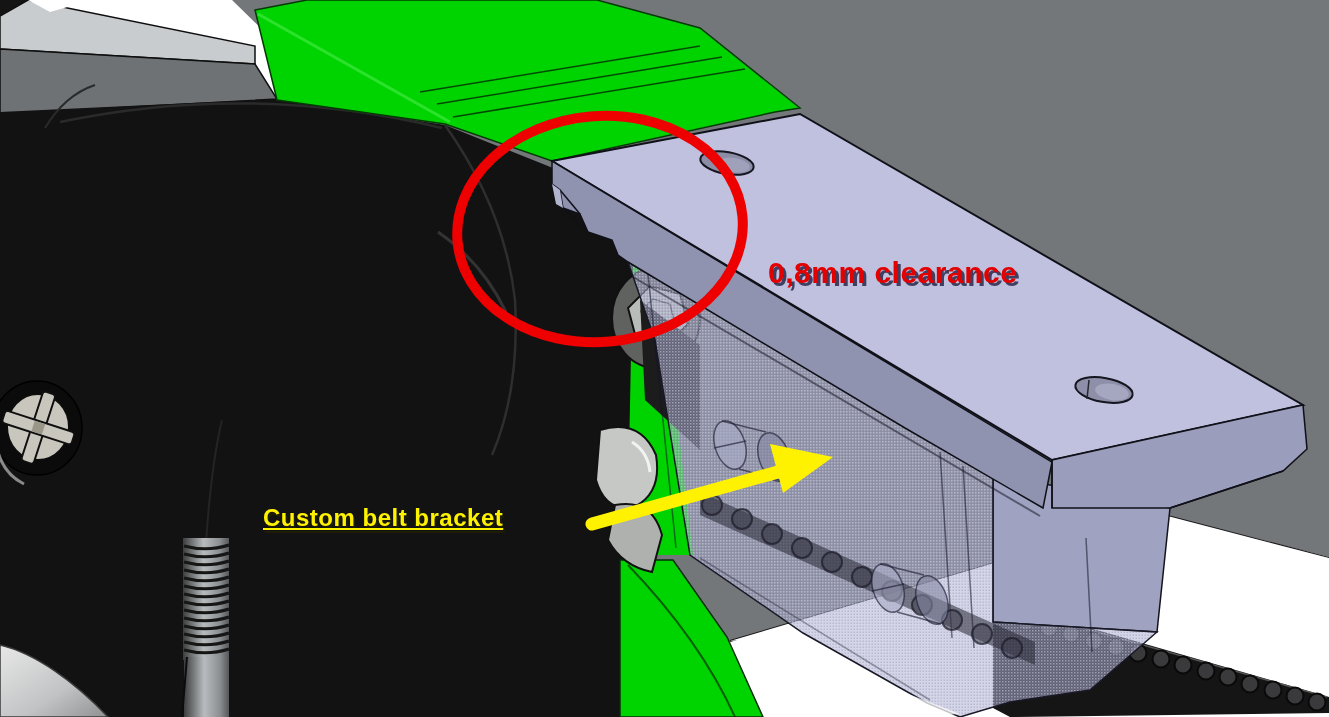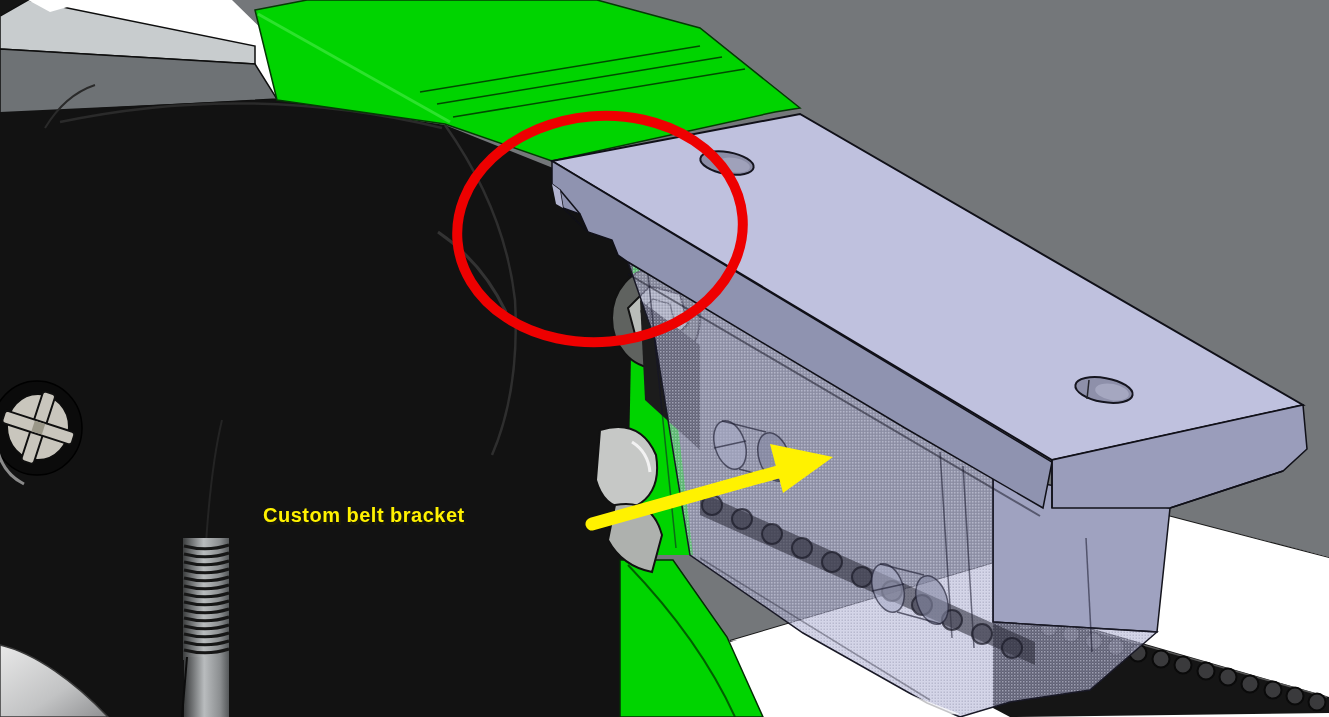--- a/index.html
+++ b/index.html
@@ -1,21 +1,21 @@
 <!DOCTYPE html>
 <html><head>
 <meta charset="utf-8">
 <style>
   html,body{margin:0;padding:0;background:#ffffff;}
   #stage{position:relative;width:1329px;height:717px;overflow:hidden;
          font-family:"Liberation Sans",sans-serif;background:#ffffff;}
   #stage svg{position:absolute;left:0;top:0;}
   .label{position:absolute;font-weight:bold;white-space:nowrap;letter-spacing:.5px;}
   .label.red{font-size:30px;text-shadow:3px 3px 0 rgba(40,40,75,.85);}
-  .label.yellow{font-size:20px;text-shadow:2px 3px 0 rgba(35,35,0,.65);}
+  .label.yellow{font-size:24px;text-shadow:2px 3px 0 rgba(35,35,0,.65);text-decoration:underline;}
 </style>
 </head>
 <body>
 
 <div id="stage">
 <svg width="1329" height="717" viewBox="0 0 1329 717">
   <defs>
     <pattern id="dither" width="3" height="3" patternUnits="userSpaceOnUse">
       <rect x="0" y="0" width="1.5" height="1.5" fill="rgba(205,207,232,0.55)"></rect>
       <rect x="1.5" y="1.5" width="1.5" height="1.5" fill="rgba(125,127,160,0.35)"></rect>
@@ -209,15 +209,16 @@
     </g>
   </g>
 
   <g>
     <ellipse cx="600" cy="229" rx="143" ry="113" transform="rotate(-5 600 229)" fill="none" stroke="#ee0000" stroke-width="10"></ellipse>
     <line x1="592" y1="524" x2="792" y2="468" stroke="#fff200" stroke-width="13" stroke-linecap="round"></line>
     <polygon points="833,457 770,444 783,493" fill="#fff200"></polygon>
   </g>
 </svg>
 
+<div class="label red" style="left: 768px; top: 256px; color: rgb(227, 0, 0);">0,8mm clearance</div>
 
 <div class="label yellow" style="left: 263px; top: 504px; color: rgb(255, 242, 0);">Custom belt bracket</div>
 </div>
 
 </body></html>

